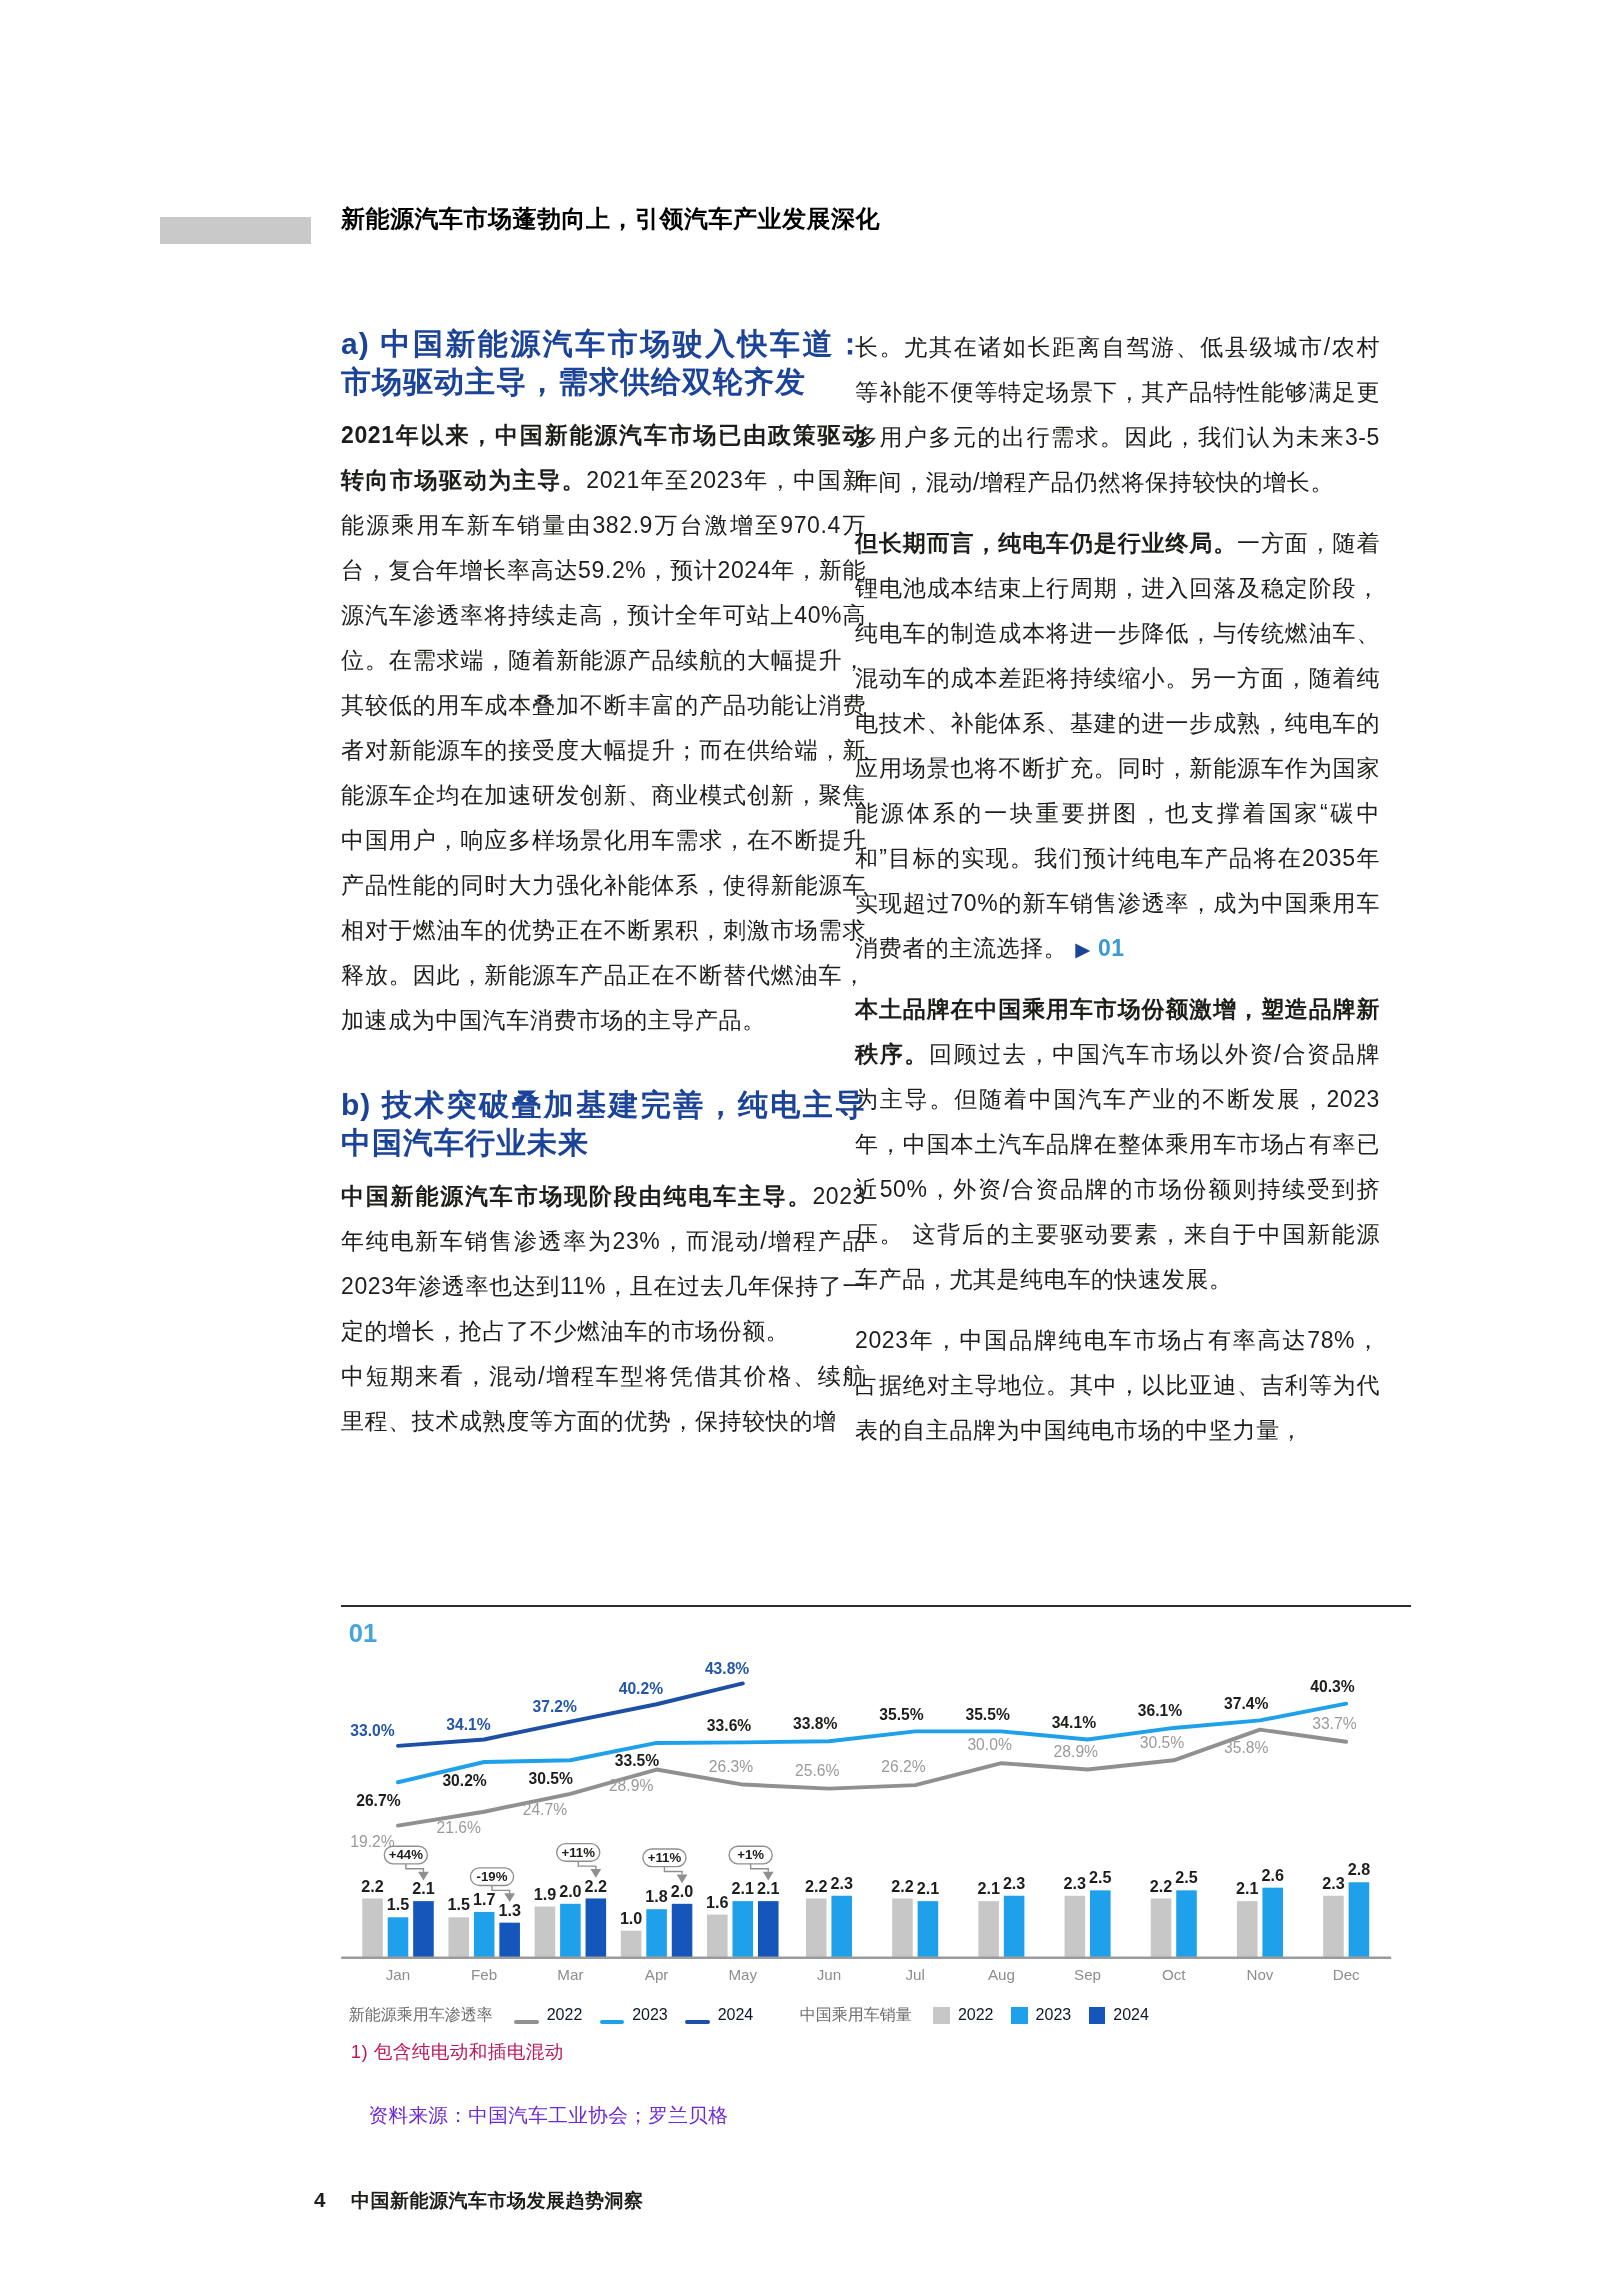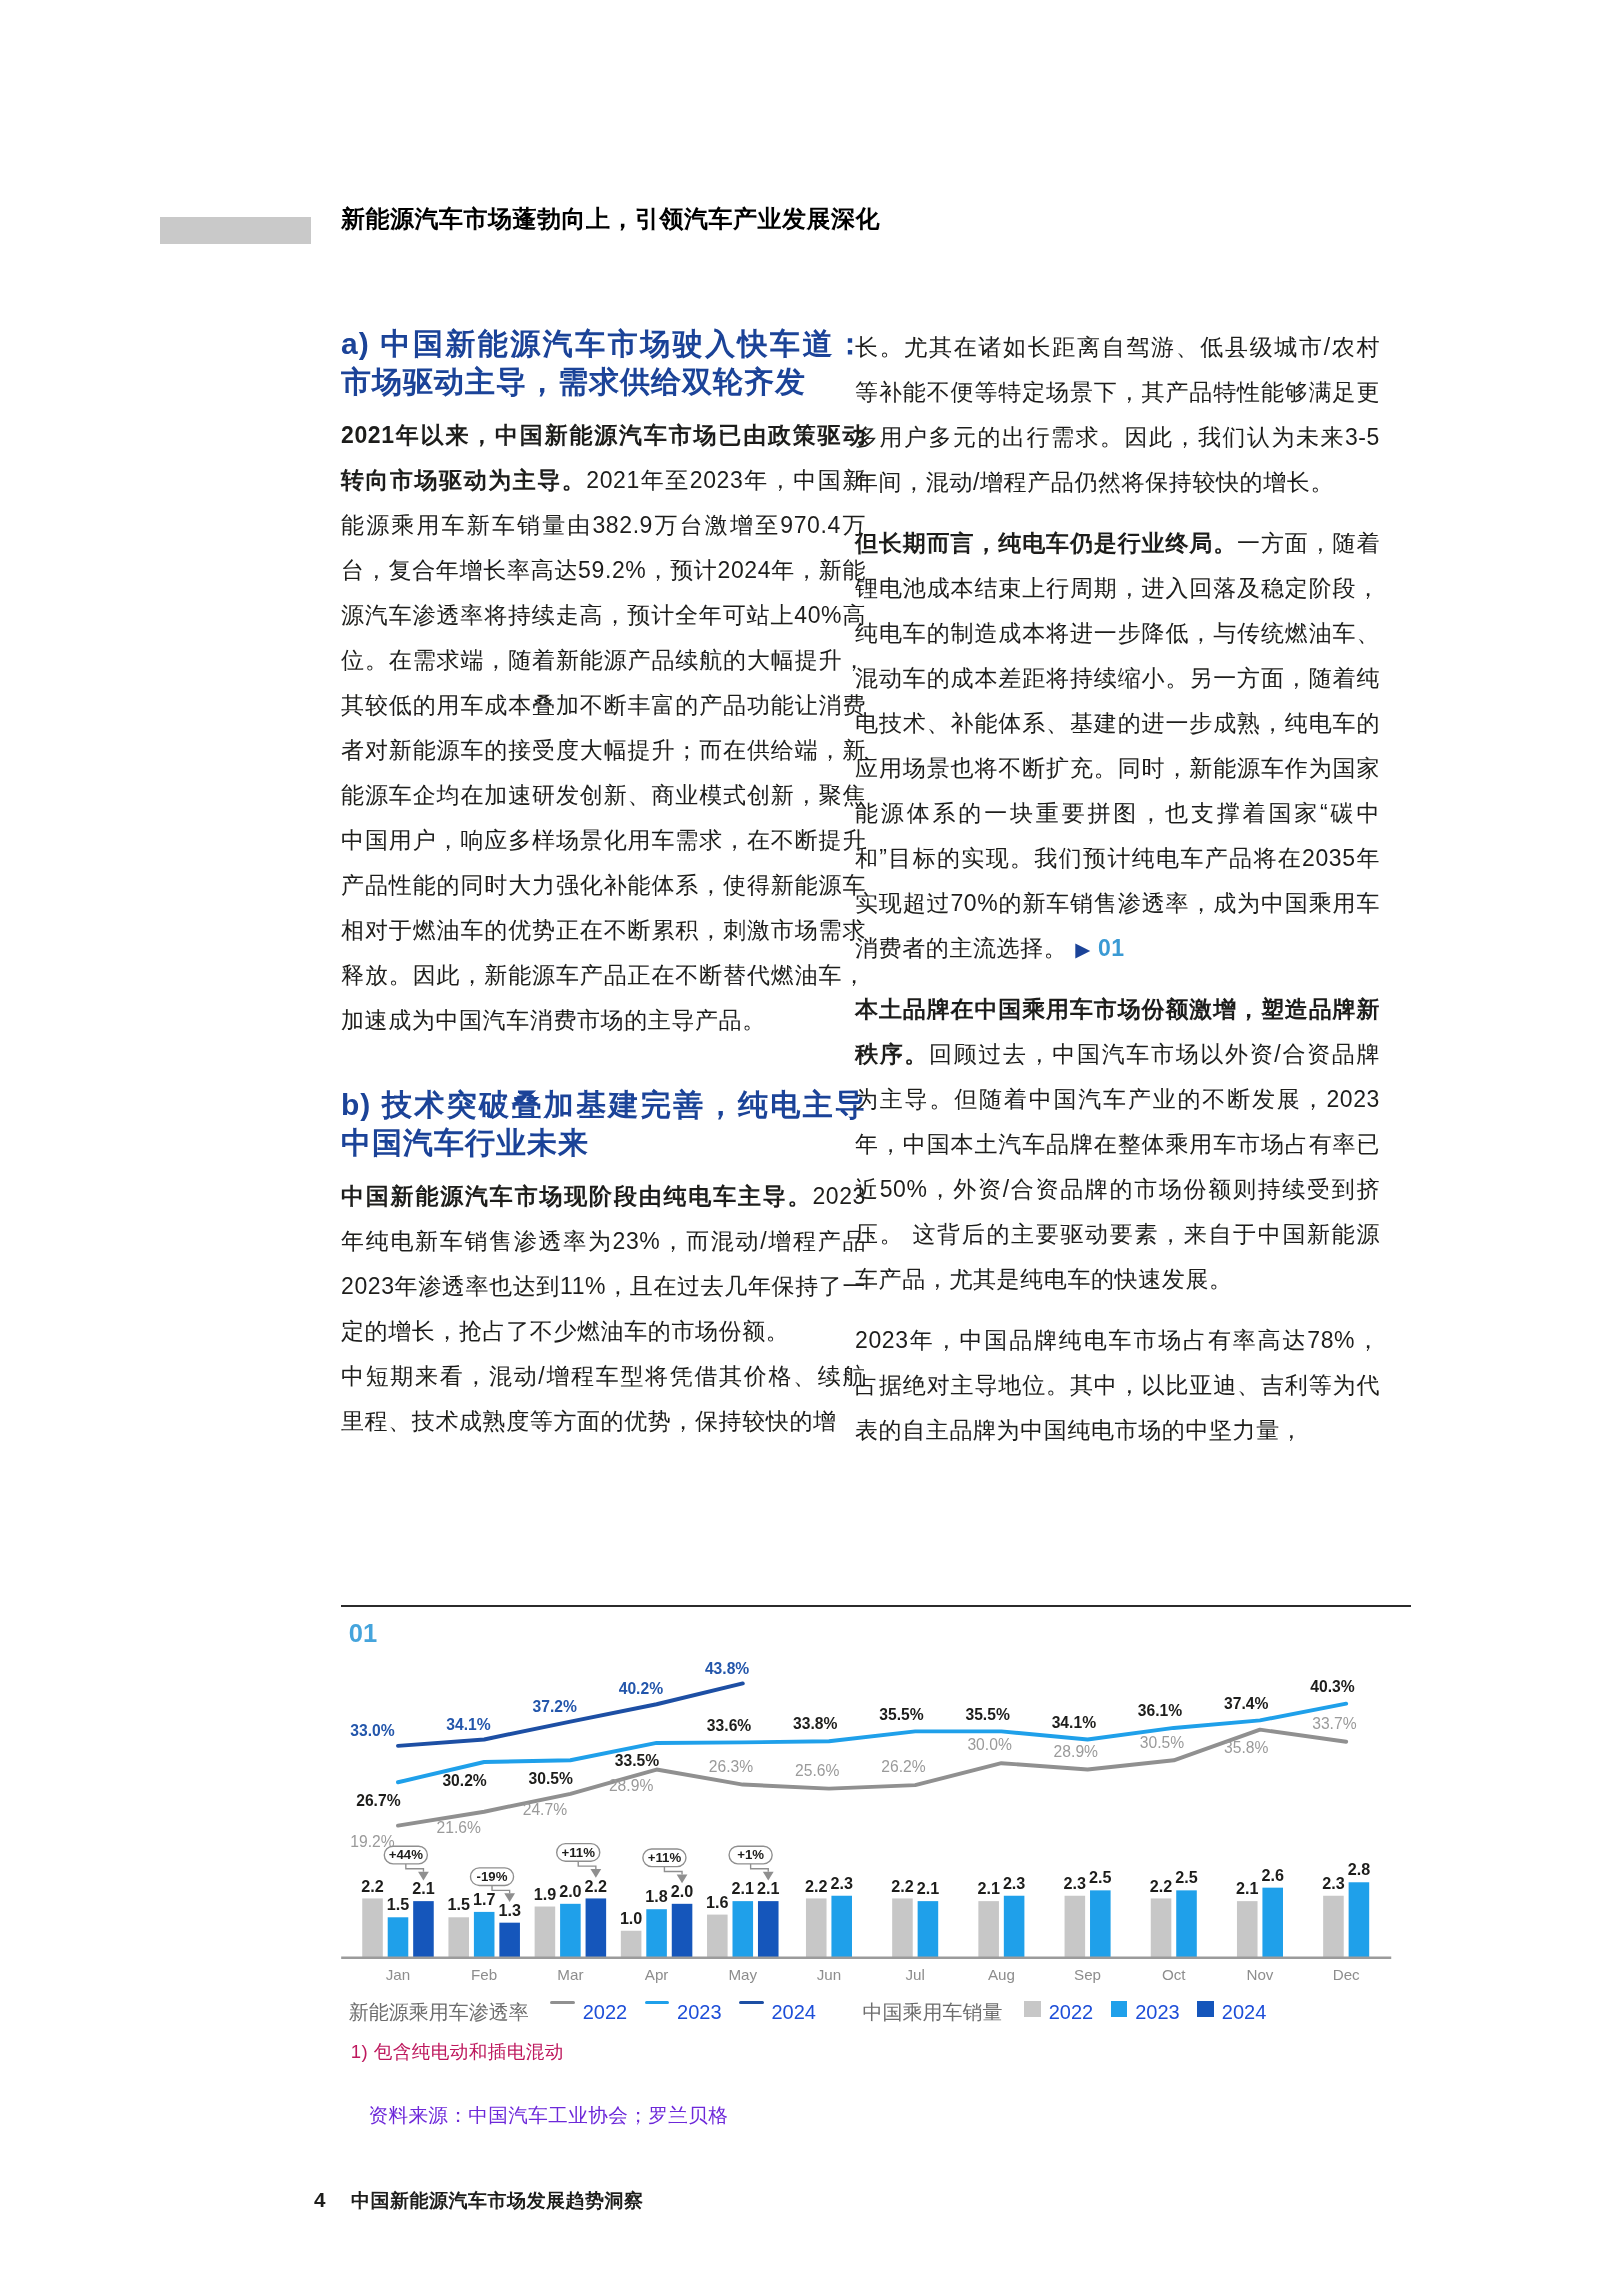--- a/index.html
+++ b/index.html
@@ -25,23 +25,23 @@
   .figref-num { color:#3a9ad4; }
 
   .figure { position:absolute; left:341px; top:1605px; width:1070px; }
   .fig-rule { height:2px; background:#2b2b2b; }
   .fig-header { display:flex; align-items:baseline; margin-top:11.8px; }
   .fig-ref { color:#45a4dc; font-size:25.5px; font-weight:bold; margin-left:7.8px; }
   .fig-title { color:#1d1d1b; font-size:25.5px; font-weight:bold; margin-left:29px; letter-spacing:0.5px; }
   #chart-svg { display:block; margin-top:7.8px; }
   #chart-svg text { font-family:"Liberation Sans","DejaVu Sans",sans-serif; }
 
-  .fig-legend { display:flex; align-items:center; margin-top:8px; padding-left:7.8px; font-size:20px; color:#6d6d6d; }
+  .fig-legend { display:flex; align-items:center; margin-top:14px; padding-left:7.8px; font-size:16px; color:#6d6d6d; }
   .fig-legend .group-label { margin-right:21.6px; }
-  .fig-legend .entry { display:flex; align-items:flex-start; margin-right:17.6px; color:#1d4ed8; }
+  .fig-legend .entry { display:flex; align-items:flex-end; margin-right:17.6px; color:#0f172a; }
   .fig-legend .swatch-line { width:24.5px; height:3.9px; border-radius:2px; margin-right:7.8px; }
   .fig-legend .swatch-square { width:16.7px; height:16.7px; margin-right:7.8px; }
   .fig-legend .group-gap { width:29px; }
 
   .fig-footnote { margin:13.7px 0 0 9.8px; font-size:18.6px; color:#be185d; letter-spacing:0.4px; }
   .fig-source { margin:37px 0 0 27.4px; font-size:19.6px; color:#6d28d9; letter-spacing:0.4px; }
 
   .footer { position:absolute; left:314px; top:2188px; display:flex; align-items:baseline; }
   .footer .pagenum { font-size:20.6px; font-weight:bold; }
   .footer .doctitle { font-size:19px; font-weight:bold; margin-left:25.5px; letter-spacing:0.5px; }

